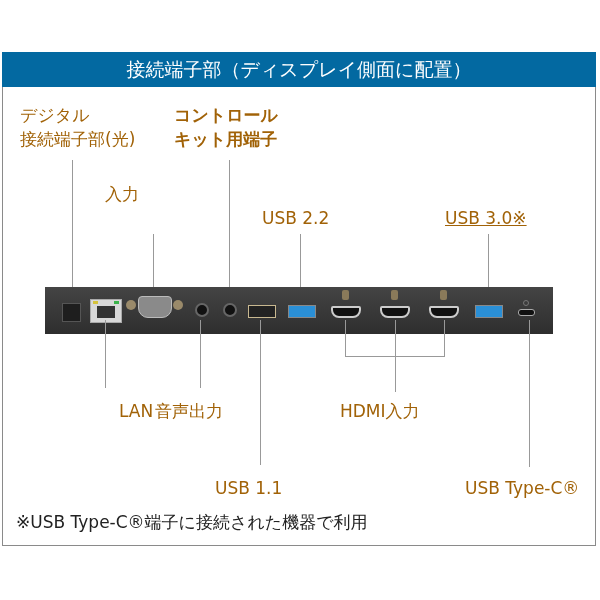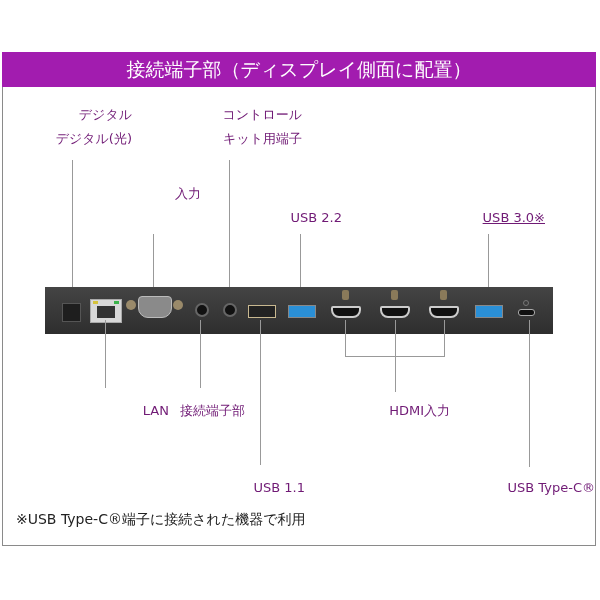--- a/index.html
+++ b/index.html
@@ -1,35 +1,35 @@
 <!DOCTYPE html>
 <html><head>
 <meta charset="utf-8">
 <style>
   html,body{margin:0;padding:0;background:#fff;}
   body{width:600px;height:600px;position:relative;overflow:hidden;font-family:"DejaVu Sans","Liberation Sans",sans-serif;color:#222;}
   .frame{position:absolute;left:2px;top:52px;width:594px;height:494px;border:1px solid #8a8a8a;box-sizing:border-box;}
-  .header{position:absolute;left:2px;top:52px;width:594px;height:35px;background:#a21caf;color:#fff;font-size:19px;text-align:center;line-height:35px;}
-  .lbl{position:absolute;font-size:13px;color:#701a75;text-align:right;line-height:24px;white-space:nowrap;}
+  .header{position:absolute;left:2px;top:52px;width:594px;height:35px;background:#0369a1;color:#fff;font-size:19px;text-align:center;line-height:35px;}
+  .lbl{position:absolute;font-size:17px;color:#a16207;text-align:left;line-height:24px;white-space:nowrap;}
   .line{position:absolute;background:#999;}
   .panel{position:absolute;left:45px;top:287px;width:508px;height:47px;background:#3a3a3a;background:linear-gradient(#444,#2e2e2e);}
   .port{position:absolute;}
-  .foot{position:absolute;left:16px;top:511px;font-size:14px;color:#222;white-space:nowrap;}
+  .foot{position:absolute;left:16px;top:511px;font-size:17px;color:#222;white-space:nowrap;}
 </style>
 </head>
 <body>
 
 <div class="frame"></div>
 <div class="header">接続端子部（ディスプレイ側面に配置）</div>
 
 <div class="lbl" style="left:20px;top:103px;width:112px;">
   <div>デジタル</div>
-  <div>デジタル(光)</div>
+  <div>接続端子部(光)</div>
 </div>
-<div class="lbl" style="left:184px;top:103px;width:118px;">
+<div class="lbl" style="left:174px;top:103px;width:118px;font-weight:bold;">
   <div>コントロール</div>
   <div>キット用端子</div>
 </div>
 <div class="lbl" style="left:105px;top:182px;width:96px;">
   <div>入力</div>
 </div>
 <div class="lbl" style="left:262px;top:206px;width:80px;">USB 2.2</div>
 <div class="lbl" style="left:445px;top:206px;width:100px;text-decoration:underline;">USB 3.0※</div>
 
 <div class="line" style="left:72px;top:160px;width:1px;height:127px;"></div>
@@ -75,18 +75,18 @@
 <div class="line" style="left:105px;top:320px;width:1px;height:68px;"></div>
 <div class="line" style="left:200px;top:320px;width:1px;height:68px;"></div>
 <div class="line" style="left:260px;top:320px;width:1px;height:145px;"></div>
 <div class="line" style="left:345px;top:320px;width:1px;height:36px;"></div>
 <div class="line" style="left:395px;top:320px;width:1px;height:72px;"></div>
 <div class="line" style="left:444px;top:320px;width:1px;height:36px;"></div>
 <div class="line" style="left:345px;top:356px;width:100px;height:1px;"></div>
 <div class="line" style="left:529px;top:320px;width:1px;height:147px;"></div>
 
 <div class="lbl" style="left:80px;top:399px;width:50px;margin-left:39px;">LAN</div>
-<div class="lbl" style="left:155px;top:399px;width:90px;">接続端子部</div>
+<div class="lbl" style="left:155px;top:399px;width:90px;">音声出力</div>
 <div class="lbl" style="left:340px;top:399px;width:110px;">HDMI入力</div>
 <div class="lbl" style="left:215px;top:476px;width:90px;">USB 1.1</div>
 <div class="lbl" style="left:465px;top:476px;width:130px;">USB Type-C®</div>
 
 <div class="foot">※USB Type-C®端子に接続された機器で利用</div>
 
 </body></html>

